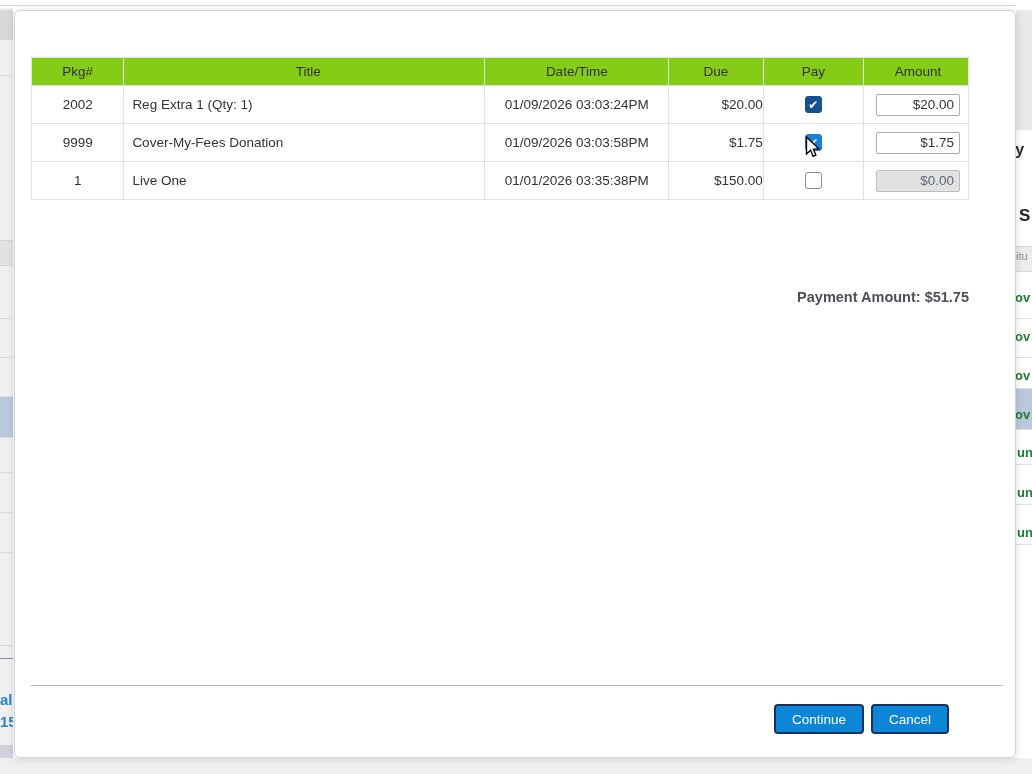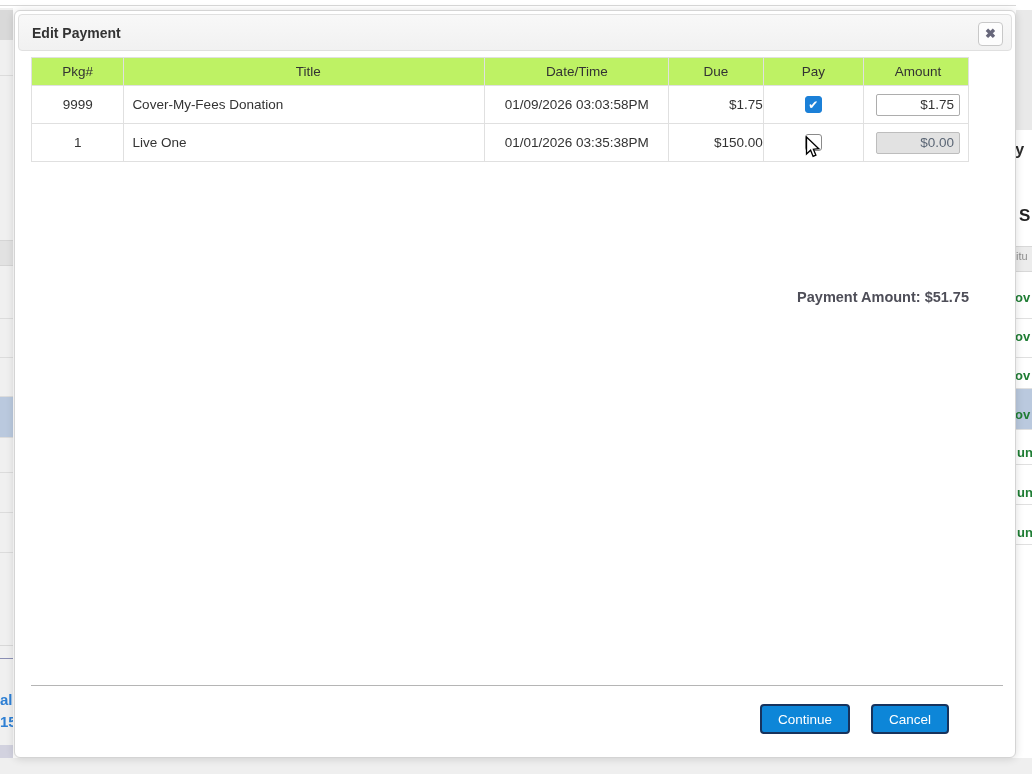--- a/index.html
+++ b/index.html
@@ -41,21 +41,21 @@
               background:linear-gradient(#f8f8f8,#f1f1f1); border:1px solid #e0e0e0; border-radius:4px; }
   #dialog-title { position:absolute; left:13px; top:10px; font-weight:bold; font-size:14px; color:#333; }
   #close-btn { position:absolute; right:8px; top:7px; width:25px; height:24px; background:#fdfdfd;
                border:1px solid #c8c8c8; border-radius:4px; text-align:center; line-height:22px;
                font-size:13px; font-weight:bold; color:#66667a; cursor:pointer; }
 
   
   #pay-table { position:absolute; left:16px; top:46px; width:938px; border-collapse:collapse;
                font-size:13.5px; color:#333; }
   #pay-table th, #pay-table td { border:1px solid #e0e0e0; }
-  #pay-table th { height:28px; font-weight:normal; text-align:center; background:#bef264; }
+  #pay-table th { height:28px; font-weight:normal; text-align:center; background:#84cc16; }
   #pay-table td { height:38px; background:#fff; }
   .c-pkg   { width:93px;  text-align:center; }
   .c-title { width:364px; text-align:left; padding-left:8px; }
   .c-dt    { width:185px; text-align:center; }
   .c-due   { width:95px;  text-align:right; }
   .c-pay   { width:101px; text-align:center; }
   .c-amt   { width:100px; text-align:right; padding-right:8px;padding-left:12px; }
 
   .cb { display:inline-block; width:17px; height:17px; border-radius:3px; vertical-align:middle;
         background:#fff; border:1px solid #8a8a8a; color:#fff; font-size:12px; line-height:16px;
@@ -64,21 +64,21 @@
   .cb.on.hover { background:var(--checkbox-hover,#15518e); border-color:var(--checkbox-hover,#15518e); }
 
   .amt { width:84px; height:22px; border:1px solid #adadad; border-radius:2px; text-align:right;
          padding-right:5px; font-family:"Liberation Sans",sans-serif; font-size:13.5px; color:#333; background:#fff; }
   .amt.dis { background:#e2e2e2; border-color:#bdbdbd; color:#5b6675; }
 
   #payment-amount { position:absolute; left:16px; top:278px; width:938px; text-align:right;
                     font-weight:bold; font-size:14.5px; color:#4e4e58; }
 
   #footer-divider { position:absolute; left:16px; top:674px; width:972px; height:1px; background:#b5b5b5; }
-  #btn-row { position:absolute; top:693px; right:66px; display:flex; gap:21px; }
+  #btn-row { position:absolute; top:693px; right:66px; display:flex; gap:7px; }
   .btn { height:30px; padding:0 16px; background:var(--button-blue,#0d86d8);
          border:2px solid var(--button-border,#17335d); border-radius:4px; color:#fff;
          font-family:"Liberation Sans",sans-serif; font-size:13.5px; cursor:pointer; }
 
   #cursor { left:805px; top:136px; width:16px; height:24px; z-index:50; pointer-events:none; }
 </style>
 </head>
 <body>
 
 <div id="top-line" class="abs"></div>
@@ -123,37 +123,41 @@
       <div class="green-frag" style="left: -6px; top: 407px;">rov</div>
       <div class="green-frag" style="left: 1px; top: 445px;">un</div>
       <div class="green-frag" style="left: 1px; top: 485px;">un</div>
       <div class="green-frag" style="left: 1px; top: 525px;">un</div>
     </div>
 </div>
 
 <div id="bottom-strip" class="abs"></div>
 
 <div id="dialog" class="abs">
-  <div id="titlebar">
-    <div id="dialog-title">Edit Payment</div>
-    <div id="close-btn">✖</div>
-  </div>
 
   <table id="pay-table">
     <thead>
         <tr>
           <th class="c-pkg">Pkg#</th>
           <th class="c-title">Title</th>
           <th class="c-dt">Date/Time</th>
           <th class="c-due">Due</th>
           <th class="c-pay">Pay</th>
           <th class="c-amt">Amount</th>
         </tr>
       </thead>
     <tbody>
+        <tr>
+          <td class="c-pkg">2002</td>
+          <td class="c-title">Reg Extra 1 (Qty: 1)</td>
+          <td class="c-dt">01/09/2026 03:03:24PM</td>
+          <td class="c-due">$20.00</td>
+          <td class="c-pay"><span class="cb on hover">✔</span></td>
+          <td class="c-amt"><input class="amt" value="$20.00" style=""></td>
+        </tr>
         <tr>
           <td class="c-pkg">9999</td>
           <td class="c-title">Cover-My-Fees Donation</td>
           <td class="c-dt">01/09/2026 03:03:58PM</td>
           <td class="c-due">$1.75</td>
           <td class="c-pay"><span class="cb on">✔</span></td>
           <td class="c-amt"><input class="amt" value="$1.75" style=""></td>
         </tr>
         <tr>
           <td class="c-pkg">1</td>

